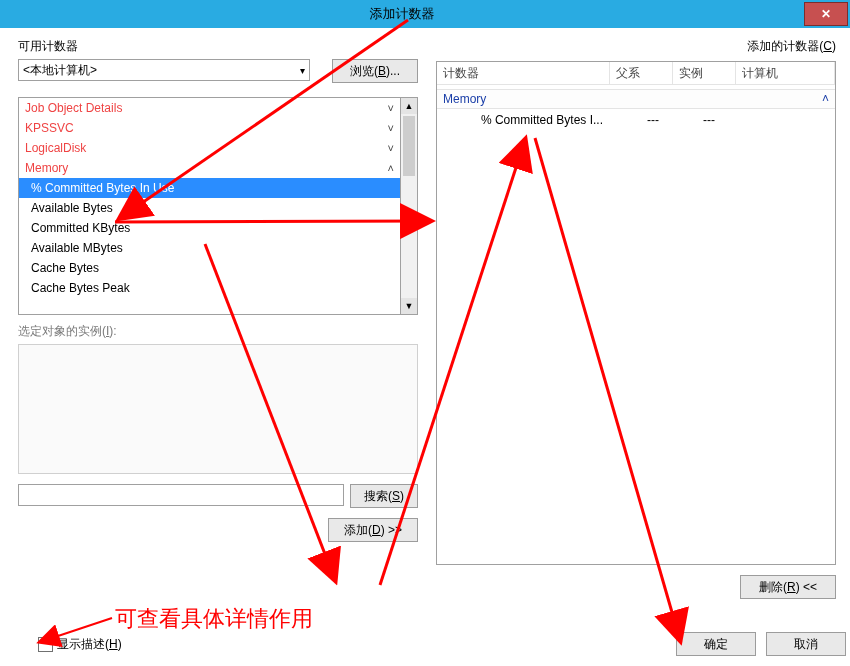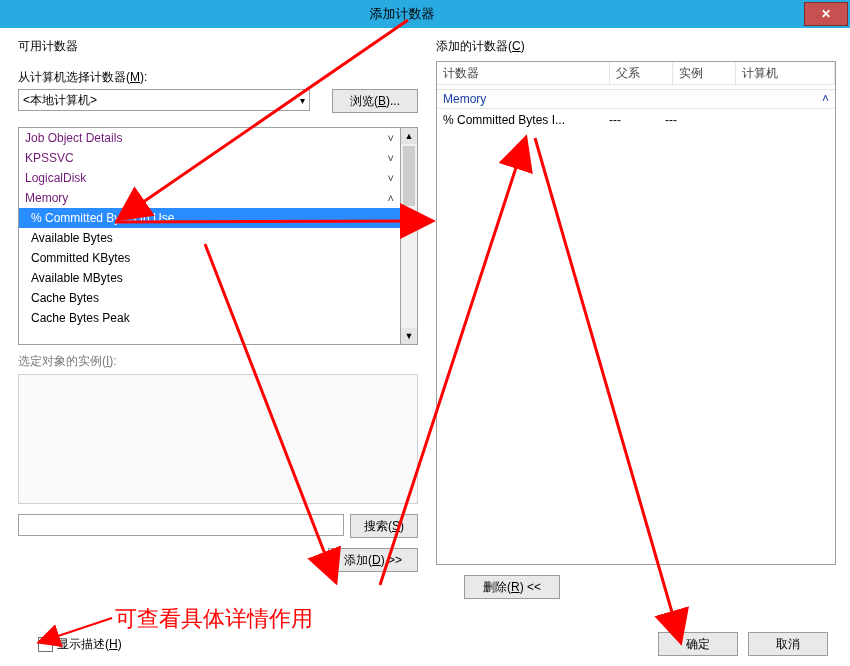--- a/index.html
+++ b/index.html
@@ -44,21 +44,21 @@
     top: 28px;
     left: 0;
     right: 0;
     bottom: 0;
     padding: 10px 14px 10px 18px;
     display: flex;
     gap: 18px;
     box-sizing: border-box;
   }
   .col-left { width: 400px; display: flex; flex-direction: column; }
-  .col-right { flex: 1; display: flex; flex-direction: column; }
+  .col-right { flex: 1; display: flex; flex-direction: column; text-align: right; }
   .group-label { margin-bottom: 4px; }
   .underline { text-decoration: underline; }
   .sub-label { margin: 10px 0 3px 0; font-size: 12px; }
   .row { display: flex; gap: 22px; }
   .select-like {
     flex: 1;
     border: 1px solid #a0a0a0;
     height: 20px;
     display: flex;
     align-items: center;
@@ -100,21 +100,21 @@
     background: #f1f1f1;
     display: flex;
     flex-direction: column;
     justify-content: space-between;
     align-items: center;
   }
   .scroll-btn { width: 100%; height: 16px; display: flex; align-items: center; justify-content: center; font-size: 9px; background: #e4e4e4;}
   .scroll-thumb { width: 12px; height: 60px; background: #cdcdcd; margin-top: 2px; }
   .cat-item {
     padding: 3px 6px;
-    color: #701a75;
+    color: #ef4444;
     display: flex;
     justify-content: space-between;
     align-items: center;
     cursor: default;
   }
   .cat-item.expanded .chev::before { content: "˄"; }
   .cat-item .chev::before { content: "˅"; }
   .cat-item .chev { font-size: 11px; color: #444; }
   .counter-item { padding: 3px 6px 3px 12px; color: #000; }
   .counter-item.selected { background: #2a8dff; color: #fff; }
@@ -165,21 +165,21 @@
   }
   .group-header .chev2::before { content: "˄"; }
   .added-row { display: flex; padding: 4px 6px; font-size: 12px; }
   .added-row > div:nth-child(1){ width: 160px; overflow: hidden; text-overflow: ellipsis; white-space: nowrap;}
   .added-row > div:nth-child(2){ width: 50px; padding-left:6px;}
   .added-row > div:nth-child(3){ width: 50px; padding-left:6px;}
   .remove-row { margin-top: 10px; padding-left: 28px; }
   .footer-row {
     position: absolute;
     left: 18px;
-    right: 22px;
+    right: 4px;
     bottom: 10px;
     display: flex;
     justify-content: space-between;
     align-items: center;
     padding-left: 20px;
   }
   .checkbox-wrap { display: flex; align-items: center; gap: 4px; }
   .checkbox-box { width: 13px; height: 13px; border: 1px solid #707070; background:#fff; }
   .footer-btns { display: flex; gap: 10px; }
   .anno-text { position: absolute; color: #ff0000; font-size: 22px; font-family: SimSun, serif; font-weight:normal;}
@@ -193,23 +193,20 @@
   <div class="titlebar-close">
     <span>✕</span>
   </div>
 </div>
 
 <div class="dialog-body">
 
   <div class="col-left">
     <div class="group-label">
       <span>可用计数器</span>
-    </div>
-    <div class="sub-label">
-      <span>从计算机选择计数器(</span><span class="underline">M</span><span>):</span>
     </div>
     <div class="row">
       <div class="select-like">
         <span>&lt;本地计算机&gt;</span>
         <span class="select-arrow">▾</span>
       </div>
       <div class="btn btn-browse">
         <span>浏览(</span>
           <span class="underline">B</span>
           <span>)...</span>

